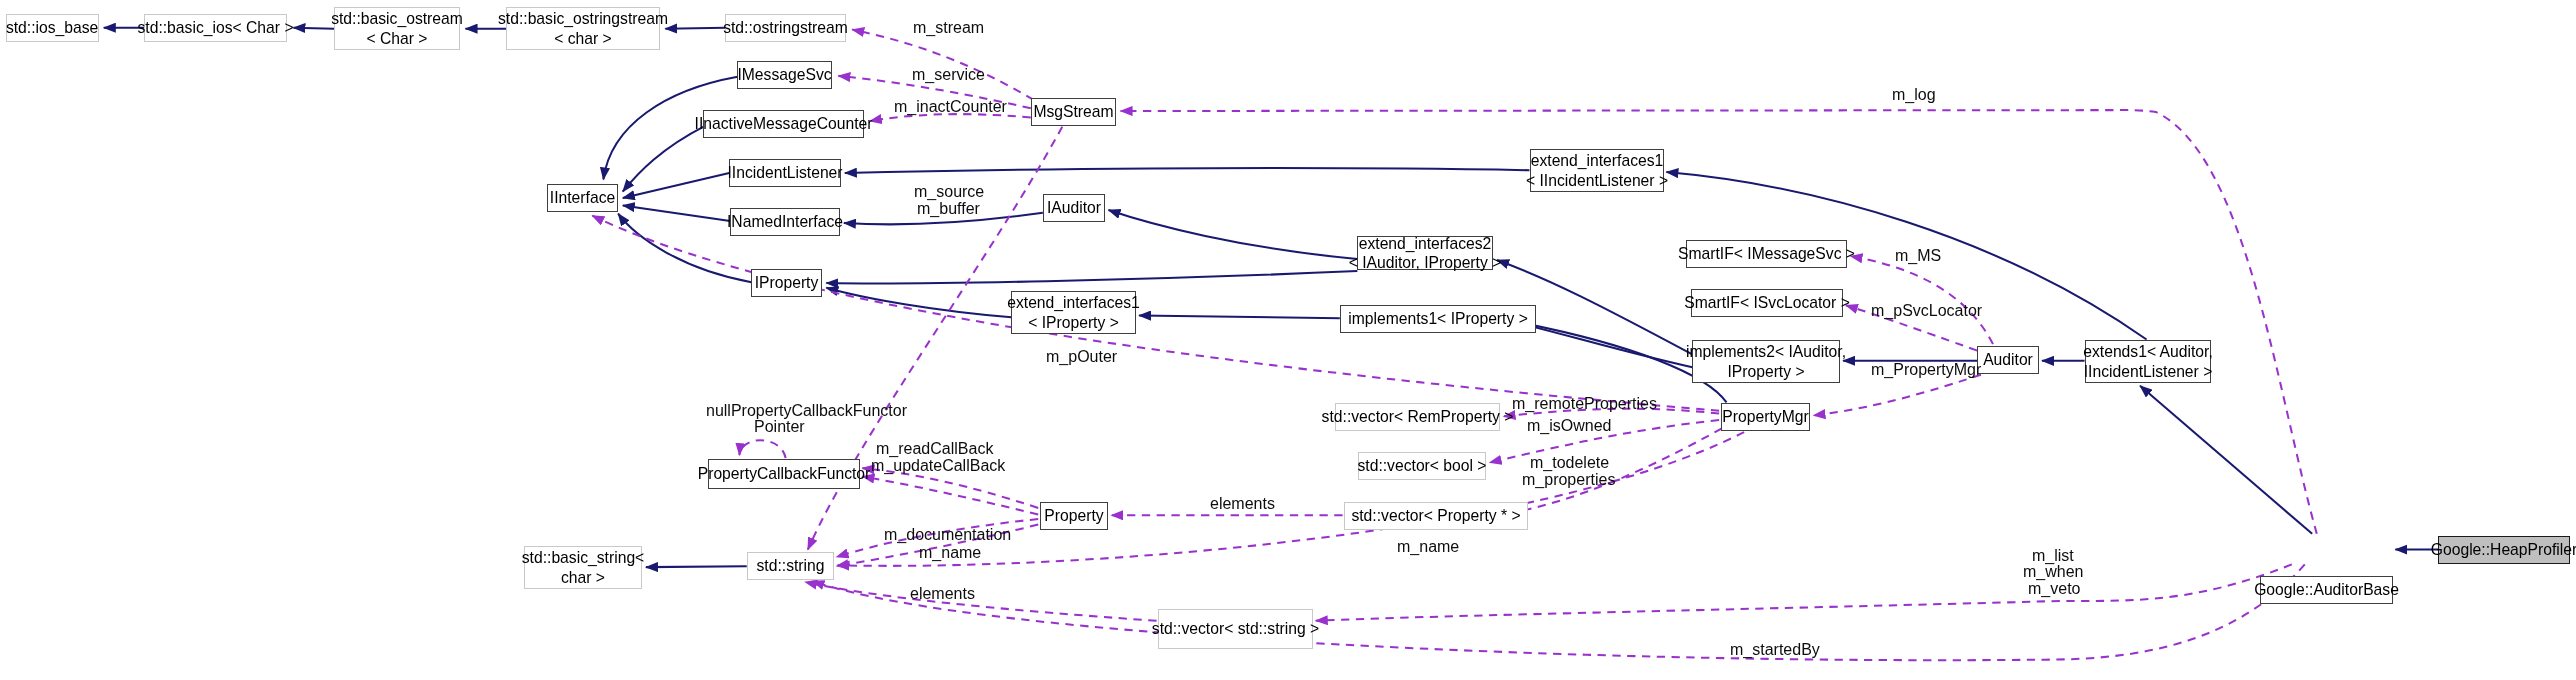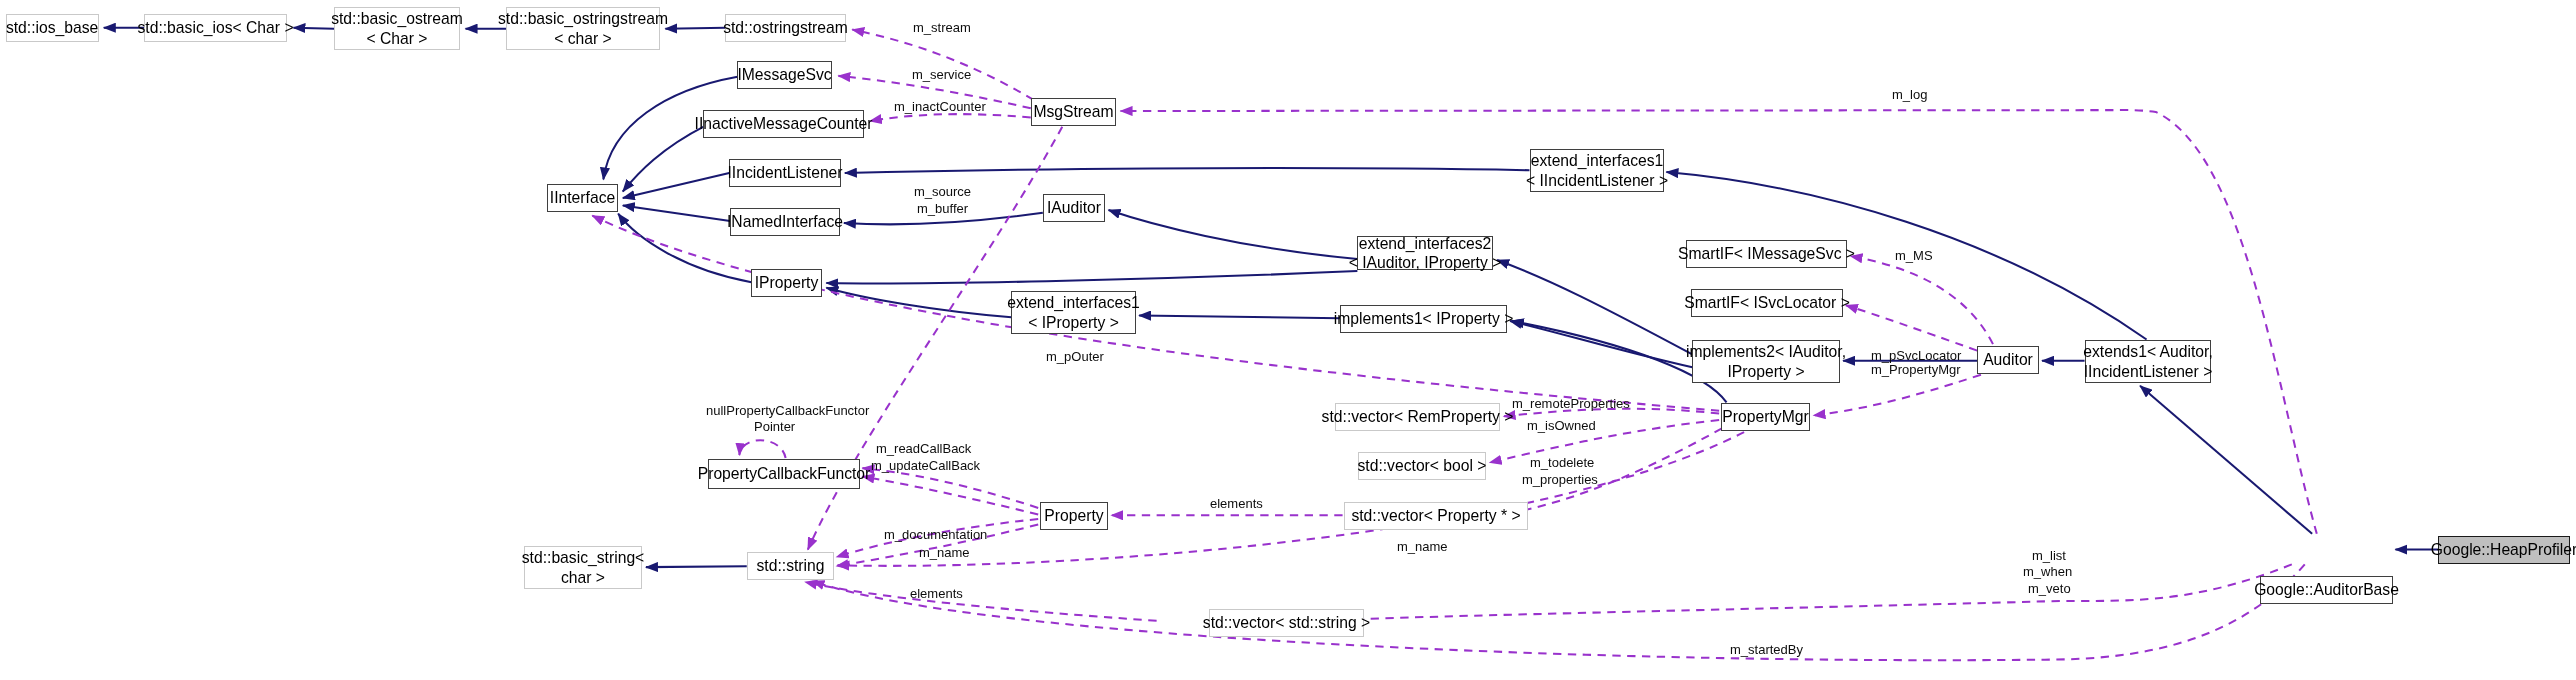--- a/index.html
+++ b/index.html
@@ -10,21 +10,21 @@
   #edges{position:absolute;left:0;top:0;width:2576px;height:680px;}
   .node{
     position:absolute;display:flex;flex-direction:column;align-items:center;justify-content:center;
     text-align:center;font-size:15.7px;line-height:19.4px;color:#000;background:#ffffff;
     box-sizing:border-box;white-space:nowrap;z-index:2;
   }
   .node.std{border:1.9px solid #c9c9c9;}
   .node.class{border:1.9px solid #3f3f3f;}
   .node.focus{border:1.9px solid #1a1a1a;background:#bfbfbf;}
   .edge-label{
-    position:absolute;font-size:13px;line-height:16.7px;color:#0d0d0d;white-space:nowrap;z-index:3;
+    position:absolute;font-size:16px;line-height:16.7px;color:#0d0d0d;white-space:nowrap;z-index:3;
   }
 </style>
 </head>
 <body>
 
 <div id="canvas">
   <svg id="edges" width="2576" height="680" viewBox="0 0 2784 735" xmlns="http://www.w3.org/2000/svg">
     <defs>
       <marker id="arrow-inherit" markerWidth="15" markerHeight="11" refX="13" refY="5.5" orient="auto" markerUnits="userSpaceOnUse">
         <path d="M0,0 L14,5.5 L0,11 z" fill="#191970"></path>
@@ -127,21 +127,21 @@
         <div>&lt; IIncidentListener &gt;</div>
       </div>
       <div class="node class" style="left: 1357px; top: 236px; width: 136px; height: 34px;">
         <div>extend_interfaces2</div>
         <div>&lt; IAuditor, IProperty &gt;</div>
       </div>
       <div class="node class" style="left: 1011px; top: 291px; width: 125px; height: 43px;">
         <div>extend_interfaces1</div>
         <div>&lt; IProperty &gt;</div>
       </div>
-      <div class="node class" style="left: 1340px; top: 305px; width: 167px; height: 28px;">
+      <div class="node class" style="left: 1340px; top: 305px; width: 196px; height: 28px;">
         <div>implements1&lt; IProperty &gt;</div>
       </div>
       <div class="node class" style="left: 1686px; top: 240px; width: 161px; height: 28px;">
         <div>SmartIF&lt; IMessageSvc &gt;</div>
       </div>
       <div class="node class" style="left: 1691px; top: 289px; width: 152px; height: 28px;">
         <div>SmartIF&lt; ISvcLocator &gt;</div>
       </div>
       <div class="node class" style="left: 1692px; top: 340px; width: 148px; height: 43px;">
         <div>implements2&lt; IAuditor,</div>
@@ -162,21 +162,21 @@
       </div>
       <div class="node std" style="left: 1358px; top: 452px; width: 128px; height: 28px;">
         <div>std::vector&lt; bool &gt;</div>
       </div>
       <div class="node std" style="left: 1344px; top: 502px; width: 184px; height: 28px;">
         <div>std::vector&lt; Property * &gt;</div>
       </div>
       <div class="node class" style="left: 1040px; top: 502px; width: 68px; height: 28px;">
         <div>Property</div>
       </div>
-      <div class="node std" style="left: 1209px; top: 609px; width: 155px; height: 28px; justify-content: center;">
+      <div class="node std" style="left: 1158px; top: 609px; width: 155px; height: 40px; justify-content: center;">
         <div>std::vector&lt; std::string &gt;</div>
       </div>
       <div class="node std" style="left: 747px; top: 552px; width: 87px; height: 28px;">
         <div>std::string</div>
       </div>
       <div class="node std" style="left: 524px; top: 546px; width: 118px; height: 43px;">
         <div>std::basic_string&lt;</div>
         <div>char &gt;</div>
       </div>
       <div class="node class" style="left: 708px; top: 459px; width: 152px; height: 30px;">
@@ -190,21 +190,21 @@
       </div>
     </div>
   <div id="labels">
       <div class="edge-label" style="left: 913px; top: 20.4px;">m_stream</div>
       <div class="edge-label" style="left: 912px; top: 67px;">m_service</div>
       <div class="edge-label" style="left: 894px; top: 99px;">m_inactCounter</div>
       <div class="edge-label" style="left: 914px; top: 184px;">m_source</div>
       <div class="edge-label" style="left: 917px; top: 201px;">m_buffer</div>
       <div class="edge-label" style="left: 1892px; top: 87px;">m_log</div>
       <div class="edge-label" style="left: 1895px; top: 248px;">m_MS</div>
-      <div class="edge-label" style="left: 1871px; top: 303px; margin-top: 45px;">m_pSvcLocator</div>
+      <div class="edge-label" style="left: 1871px; top: 303px;">m_pSvcLocator</div>
       <div class="edge-label" style="left: 1871px; top: 362px;">m_PropertyMgr</div>
       <div class="edge-label" style="left: 1046px; top: 349px;">m_pOuter</div>
       <div class="edge-label" style="left: 1512px; top: 396px;">m_remoteProperties</div>
       <div class="edge-label" style="left: 1527px; top: 418px;">m_isOwned</div>
       <div class="edge-label" style="left: 1530px; top: 455px;">m_todelete</div>
       <div class="edge-label" style="left: 1522px; top: 472px;">m_properties</div>
       <div class="edge-label" style="left: 1210px; top: 496px;">elements</div>
       <div class="edge-label" style="left: 1397px; top: 539px;">m_name</div>
       <div class="edge-label" style="left: 884px; top: 527px;">m_documentation</div>
       <div class="edge-label" style="left: 919px; top: 545px;">m_name</div>

